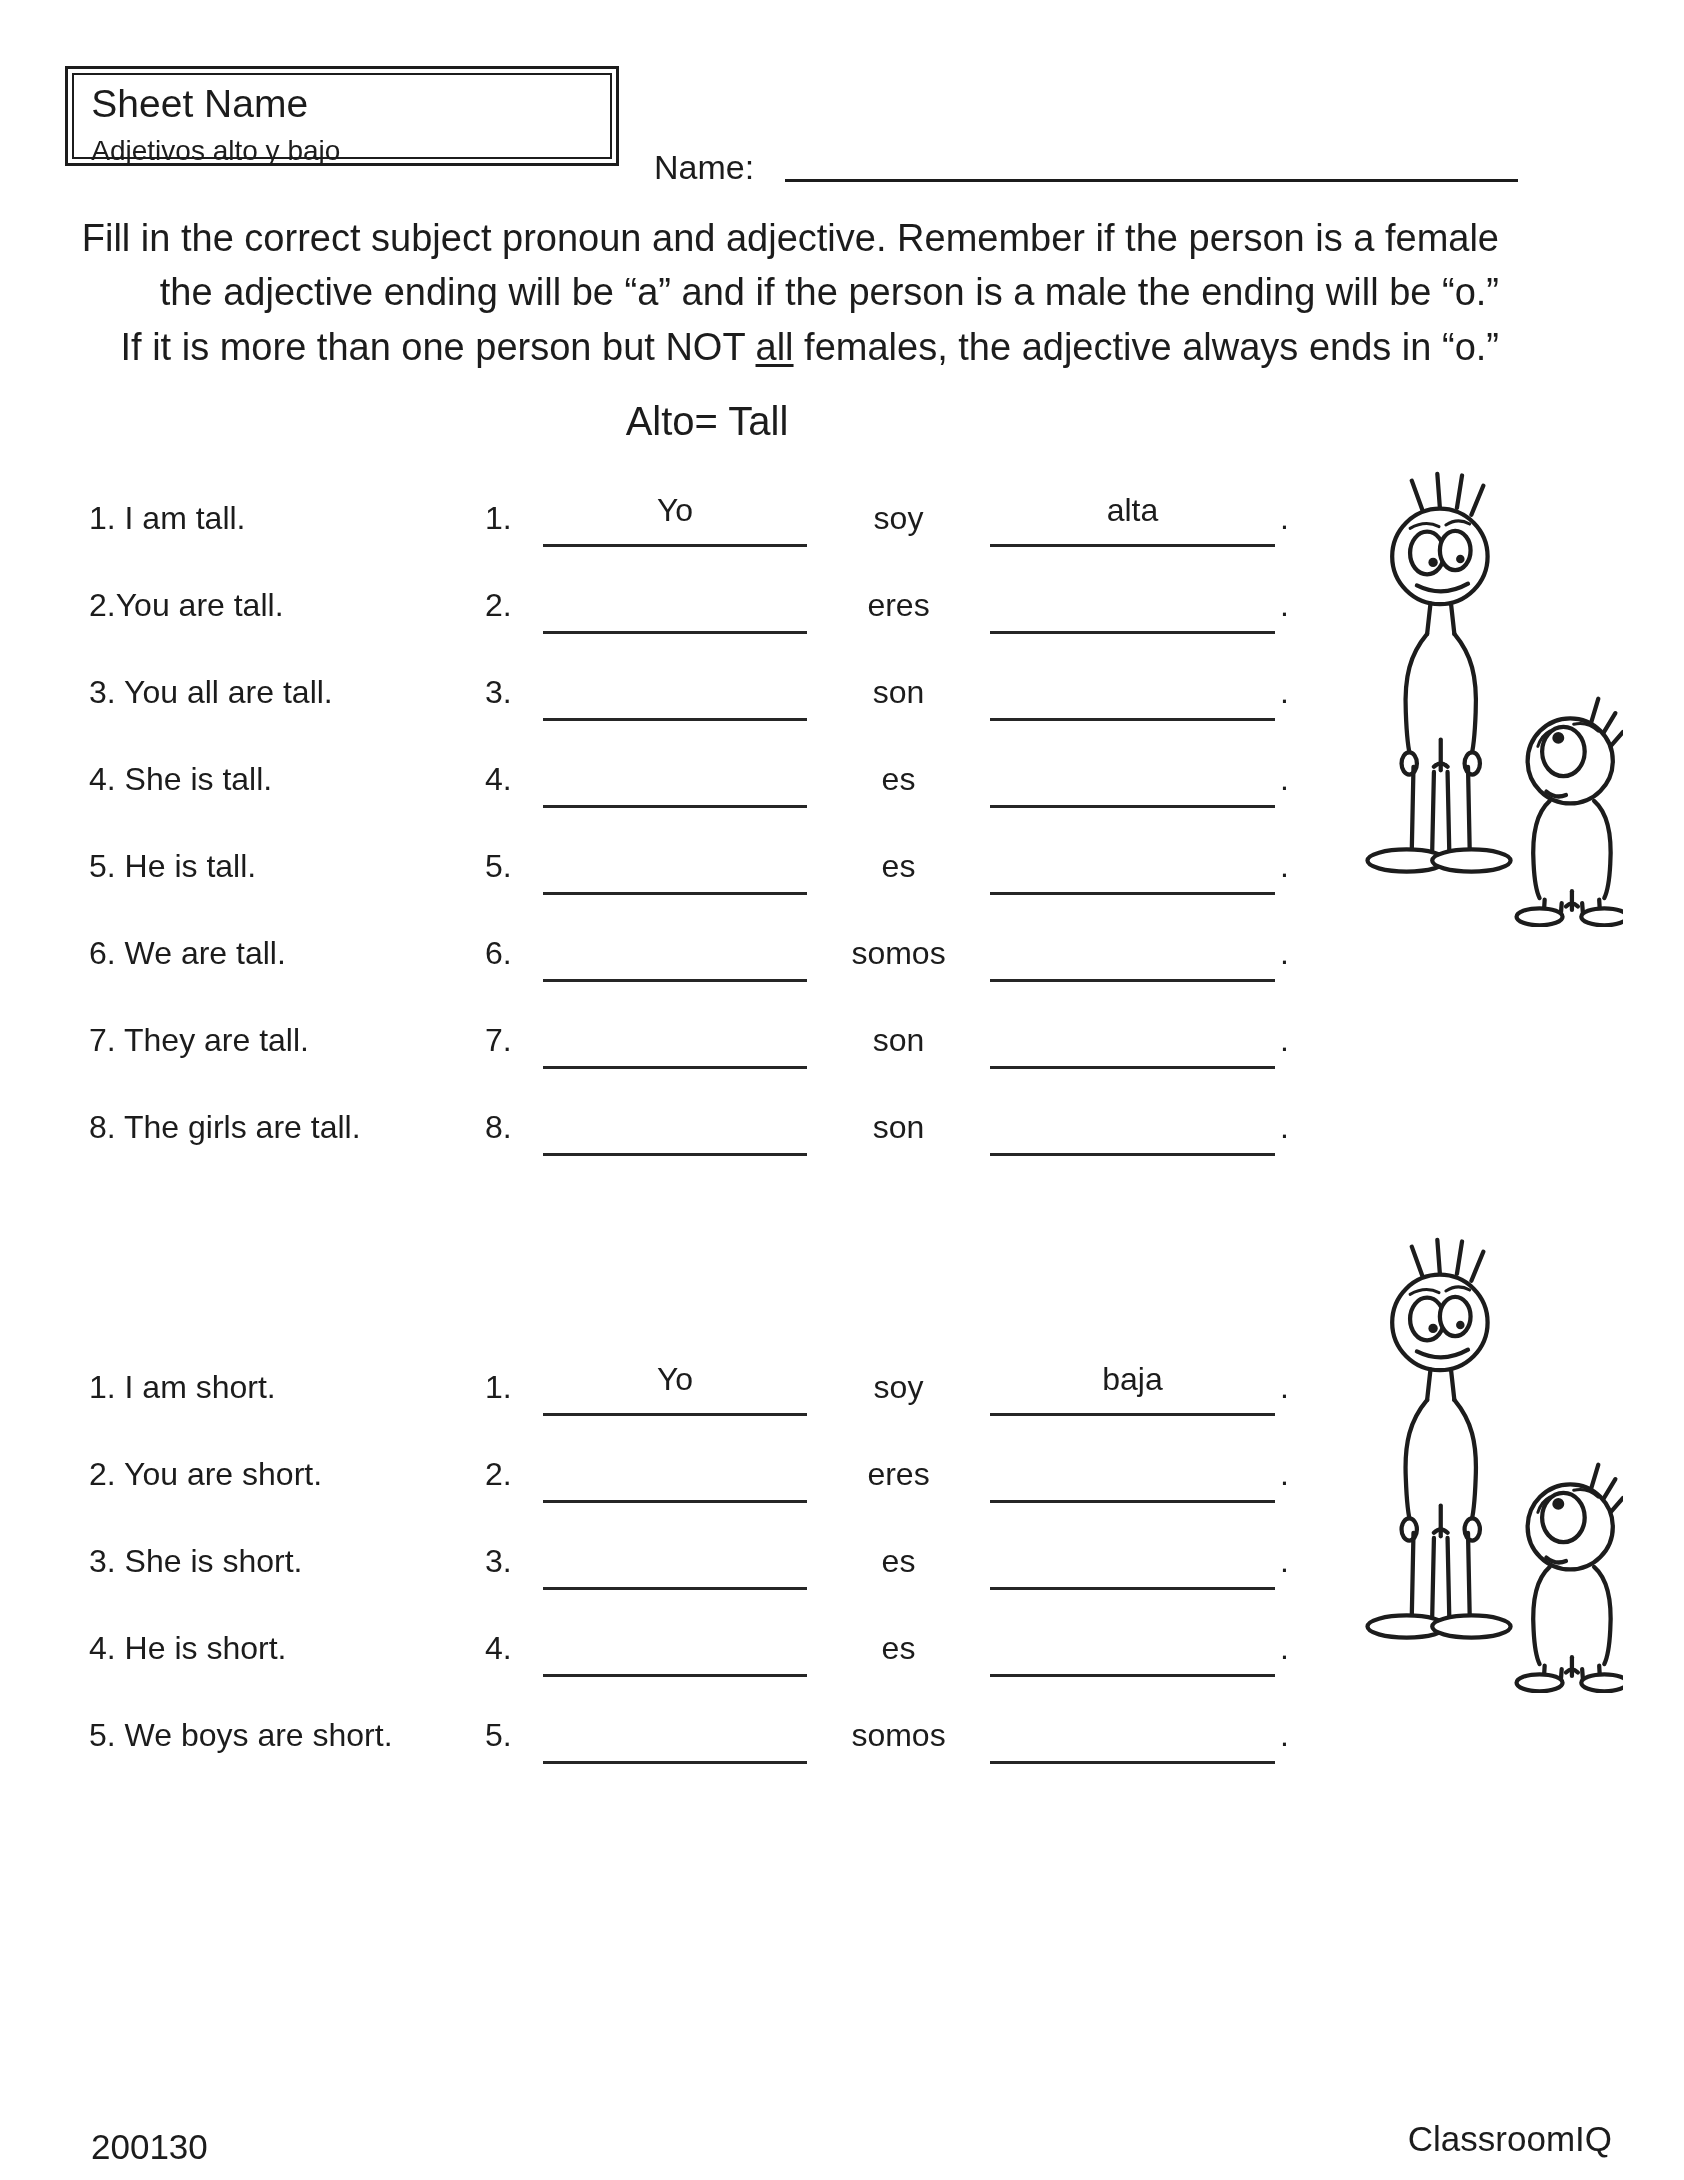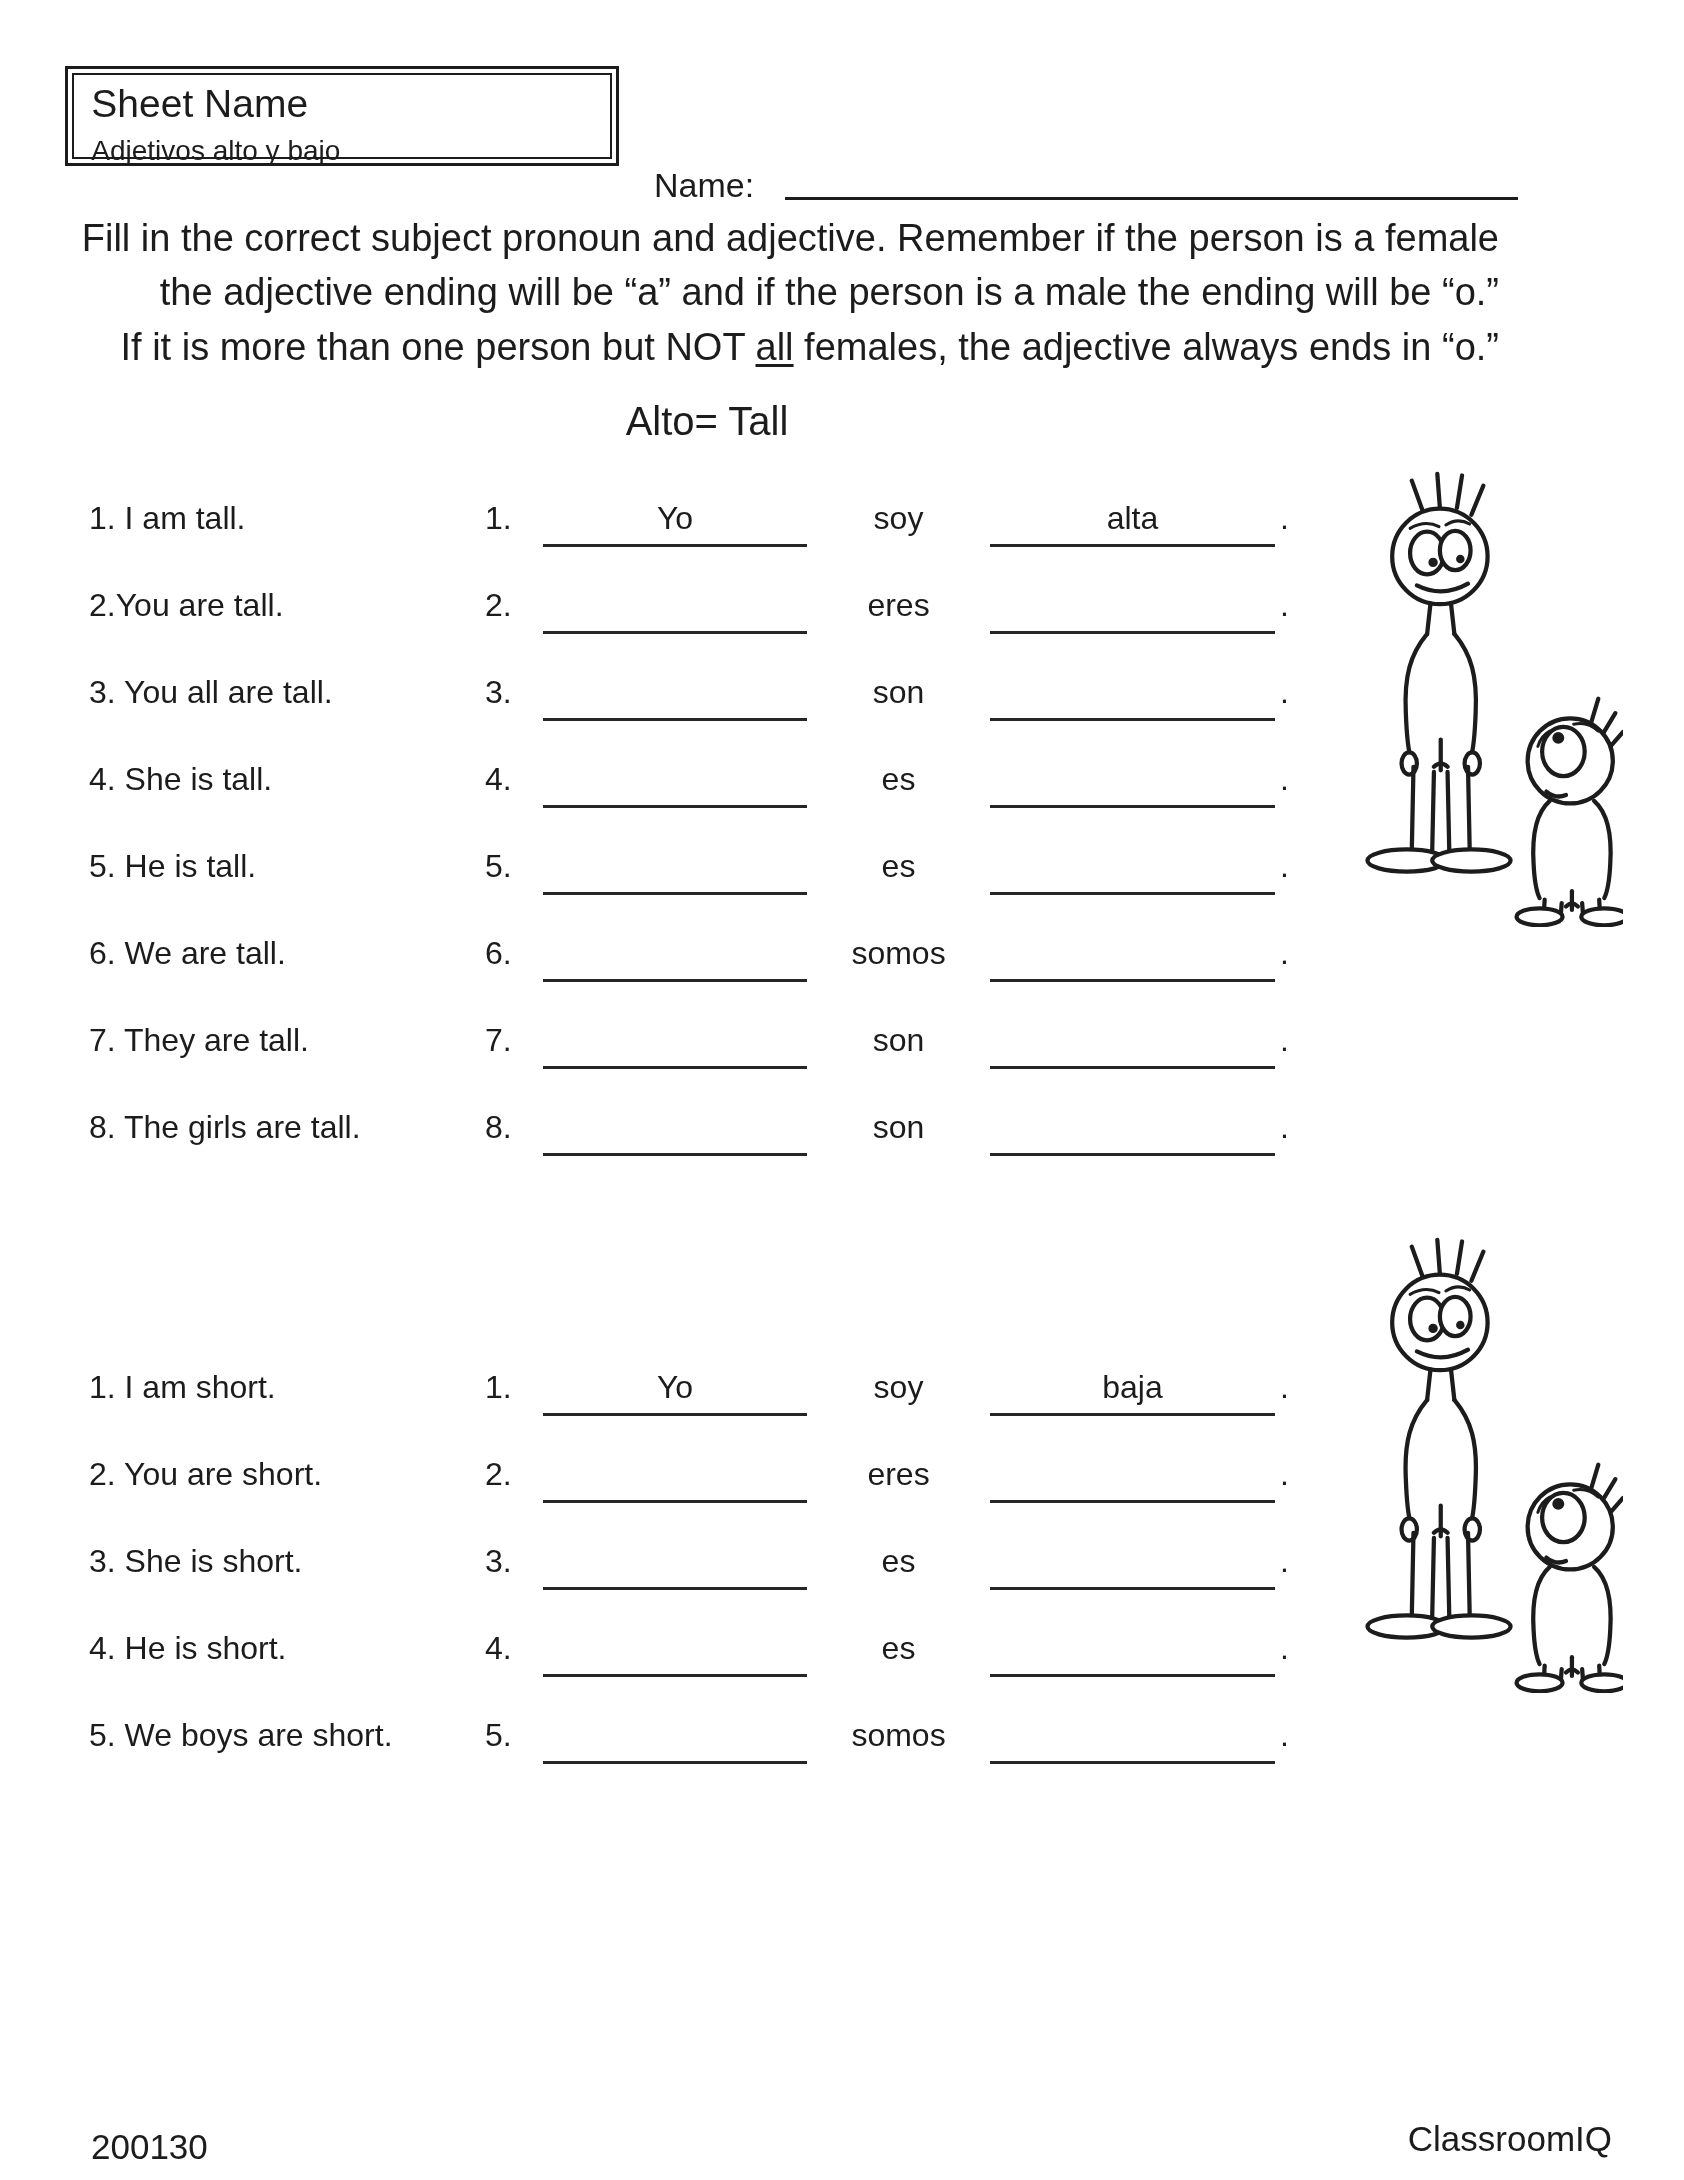--- a/index.html
+++ b/index.html
@@ -18,21 +18,21 @@
   }
   .sheet-box-inner{
     position:absolute;inset:4.3px;border:2.6px solid #1c1c1c;
     padding:6.8px 0 0 17px;box-sizing:border-box;
   }
   .sheet-title{font-size:39px;line-height:1.15;}
   .sheet-subtitle{font-size:28px;margin-top:8.5px;}
   
   .name-row{
     position:absolute;left:654px;top:150px;
-    display:flex;align-items:flex-end;margin-top:18px;
+    display:flex;align-items:flex-end;
   }
   .name-label{font-size:34px;line-height:1;}
   .name-line{
     display:inline-block;width:733px;margin-left:31px;margin-bottom:1.7px;
     border-bottom:3.4px solid #1c1c1c;height:29px;
   }
   
   .instructions{
     position:absolute;left:51px;top:211px;width:1448px;
     text-align:right;font-size:38px;line-height:1.43;
@@ -56,21 +56,21 @@
     height:87px;
     align-items:end;
     font-size:32px;
   }
   .row .english{padding-bottom:10.2px;}
   .row .num{padding-bottom:10.2px;}
   .row .verb{text-align:center;padding-bottom:10.2px;}
   .row .blank{
     border-bottom:3.4px solid #262626;
     text-align:center;
-    padding-bottom:10px;
+    padding-bottom:18px;
     line-height:1;
     min-height:37px;
     box-sizing:border-box;
   }
   .row .period{padding-bottom:10.2px;padding-left:5.1px;}
   
   .figures{position:absolute;width:266px;height:460px;}
   .figures-top{left:1358px;top:467px;}
   .figures-bottom{left:1358px;top:1233px;}
   

